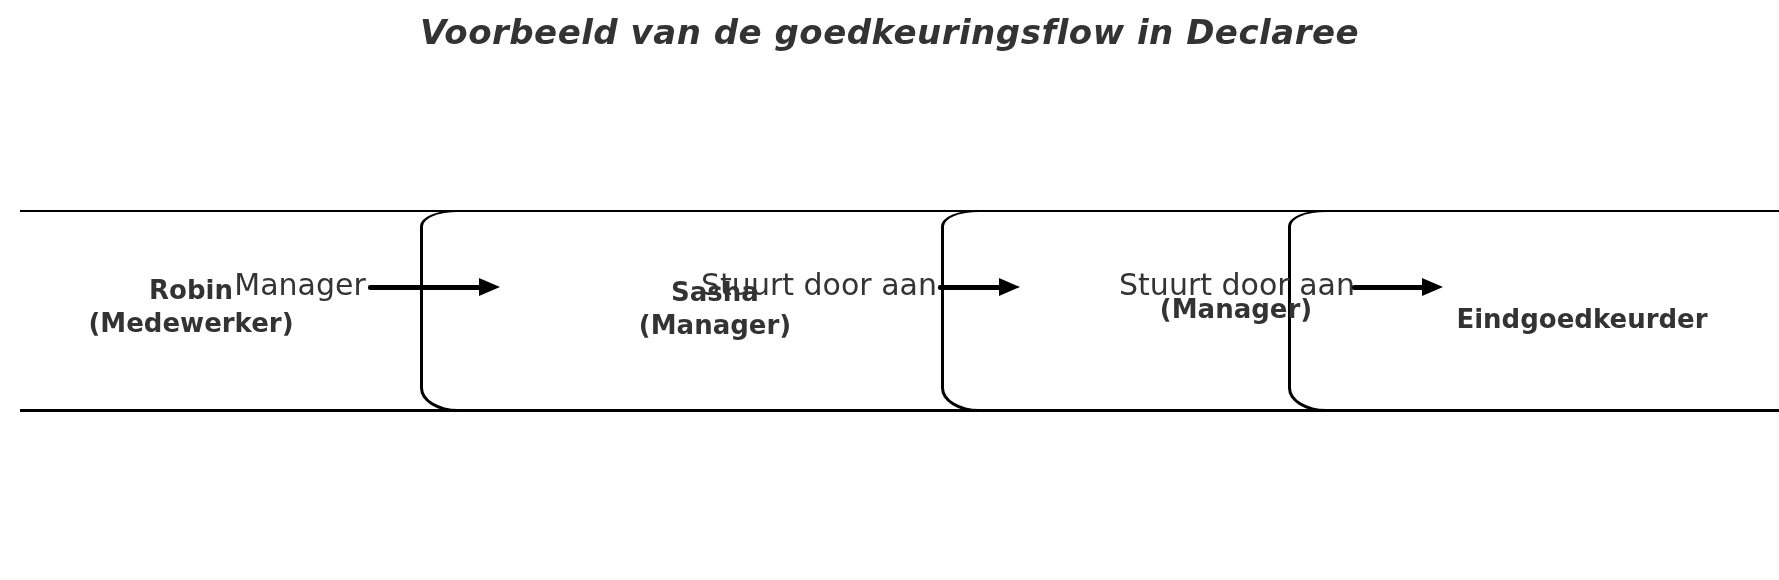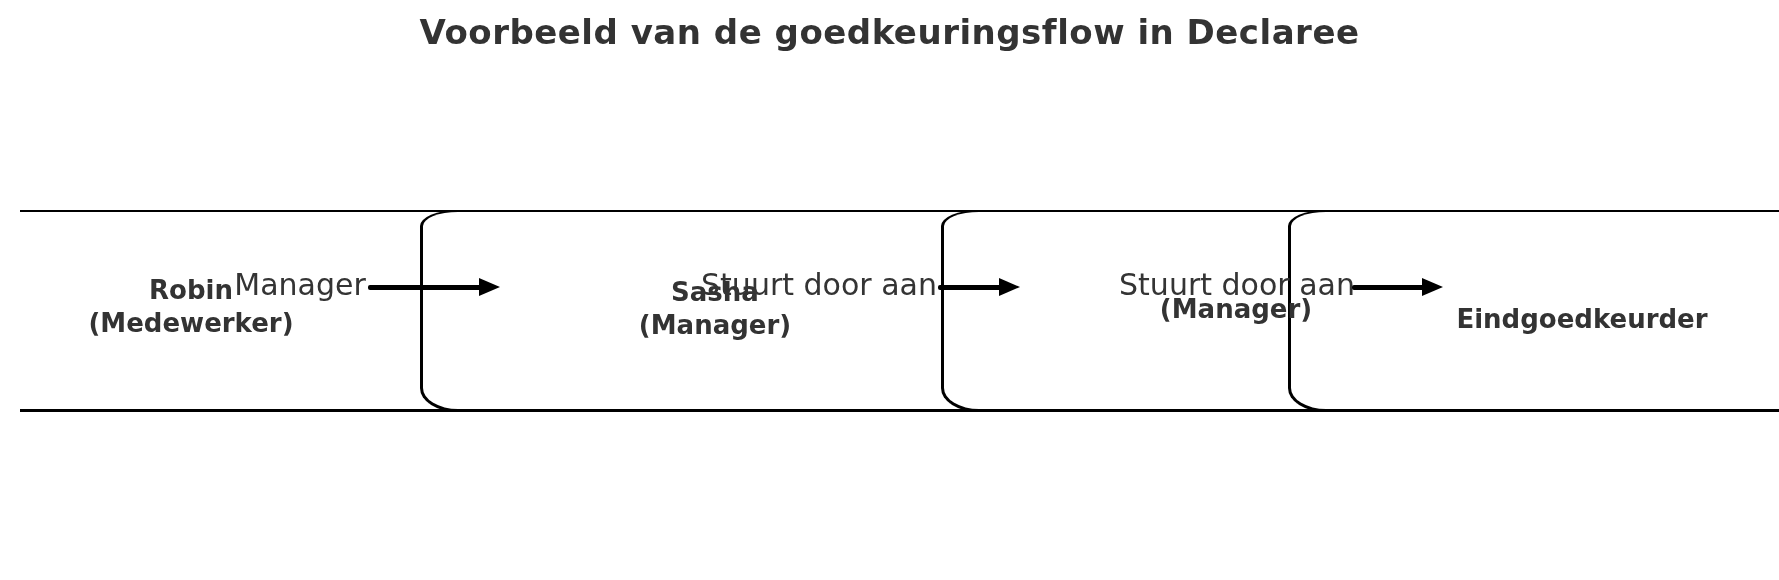--- a/index.html
+++ b/index.html
@@ -17,20 +17,21 @@
     position: absolute;
     top: 12px;
     left: 0;
     right: 0;
     text-align: center;
     font-size: 34px;
     font-weight: bold;
     color: #333333;
     letter-spacing: 0.5px;
     white-space: nowrap;
+    font-style: italic;
   }
 
   
   .band {
     position: absolute;
     top: 210px;
     height: 202px;
     box-sizing: border-box;
     background: transparent;
     border-top: 2px solid #000000;

